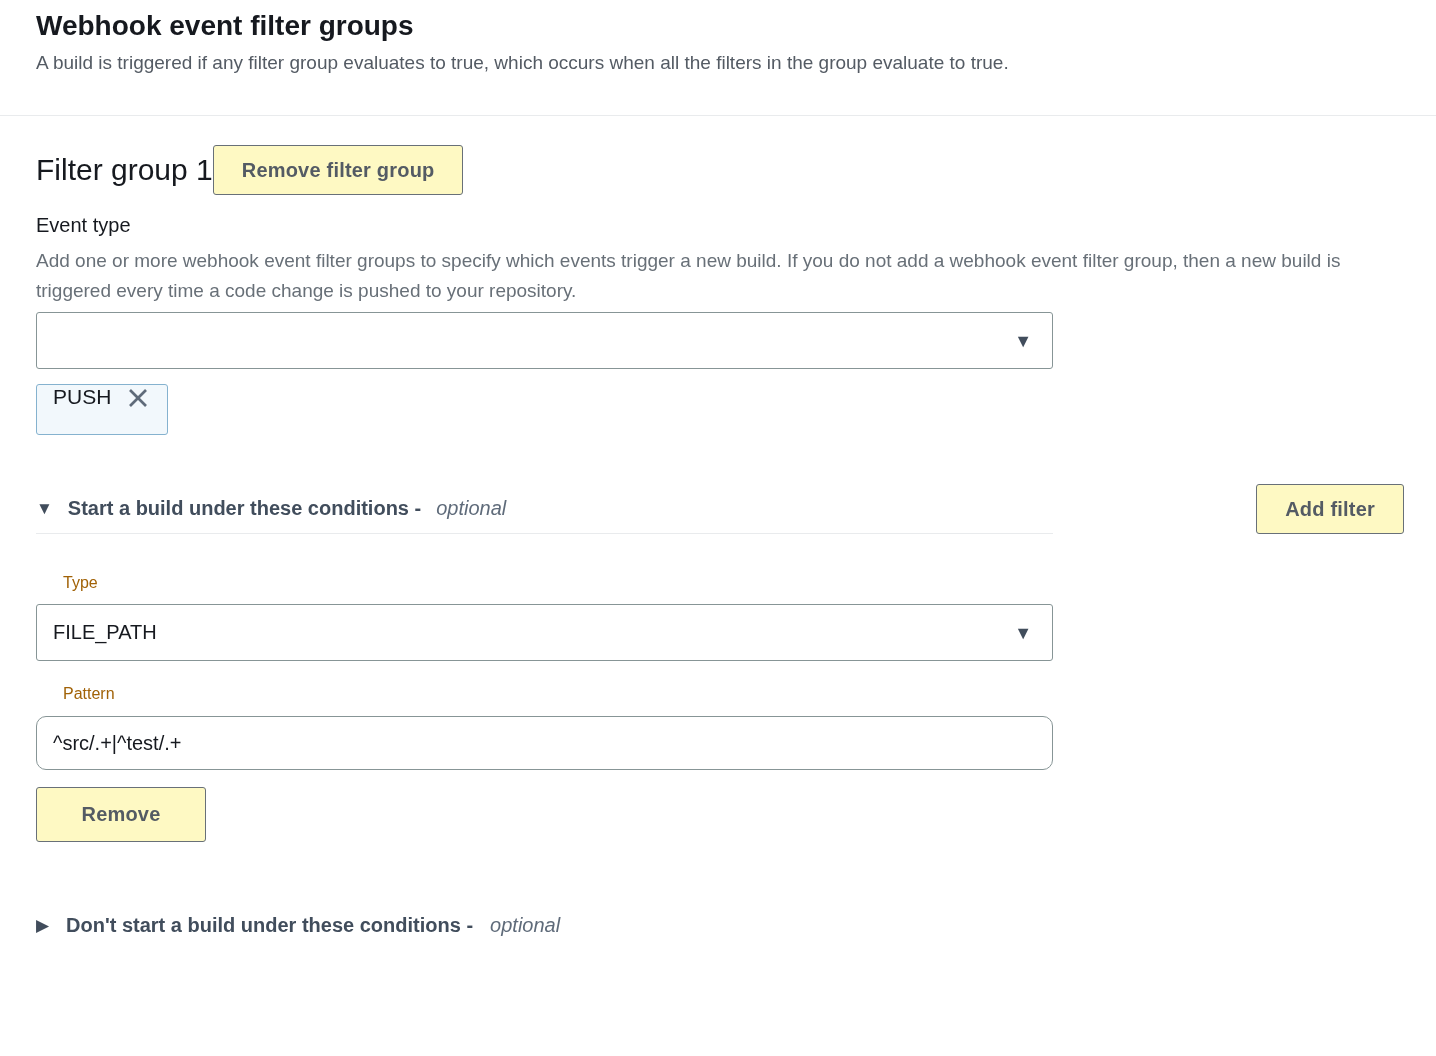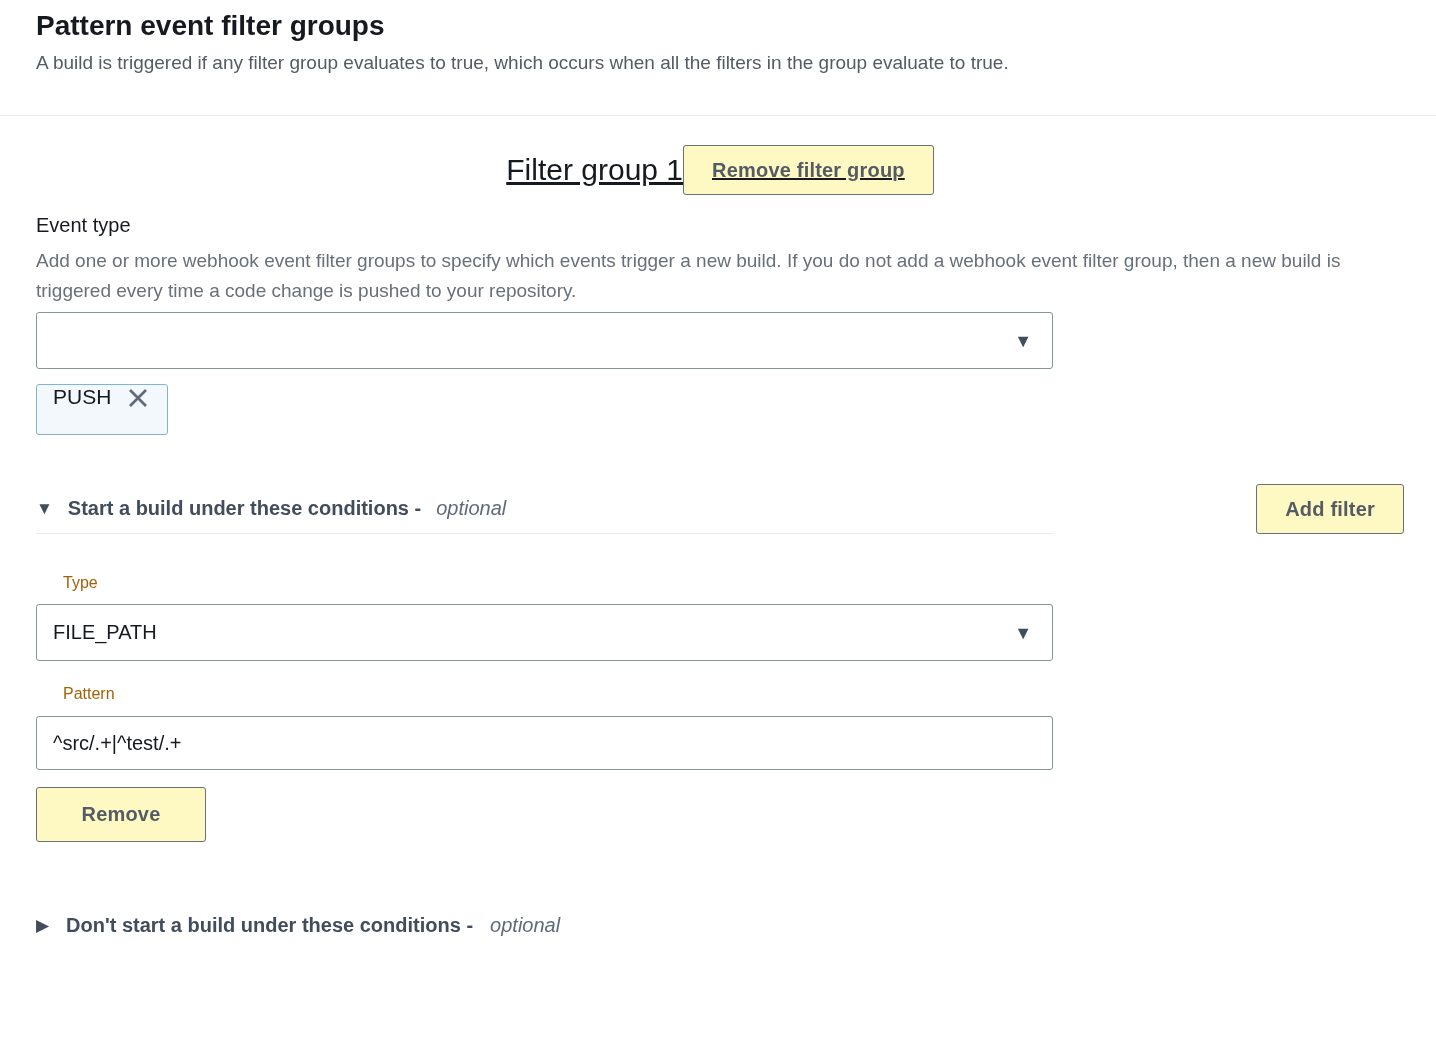--- a/index.html
+++ b/index.html
@@ -29,23 +29,22 @@
   }
   .top-divider {
     border: 0;
     border-top: 1px solid #e9ebed;
     margin: 40px 0 0 0;
   }
 
   .group-header-row {
     display: flex;
     align-items: center;
-    justify-content: center;
+    justify-content: flex-start;
     margin-top: 29px;
-    text-decoration: underline;
   }
   .group-title {
     font-size: 30px;
     font-weight: 400;
     color: #16191f;
   }
   .btn {
     background: #fef9c3;
     border: 1px solid #687078;
     border-radius: 3px;
@@ -164,21 +163,21 @@
   .filter-label.pattern { margin-top: 24px; }
 
   .select.mt { margin-top: 12px; }
 
   .text-input {
     margin-top: 13px;
     display: block;
     width: 1017px;
     height: 54px;
     border: 1px solid #879596;
-    border-radius: 3px;
+    border-radius: 10px;
     padding: 0 16px;
     font-size: 20px;
     font-family: inherit;
     color: #16191f;
     background: #ffffff;
   }
 
   .remove-btn {
     margin-top: 17px;
     height: 55px;
@@ -191,21 +190,21 @@
     align-items: center;
     gap: 17px;
     cursor: pointer;
   }
 </style>
 </head>
 <body>
 
 <div class="container">
 
-  <h2 class="page-title">Pattern event filter groups</h2>
+  <h2 class="page-title">Webhook event filter groups</h2>
   <div class="page-subtitle">A build is triggered if any filter group evaluates to true, which occurs when all the filters in the group evaluate to true.</div>
 
 </div>
 
 <hr class="top-divider">
 
 <div class="container">
 
   <div class="group-header-row">
     <div class="group-title">Filter group 1</div>

